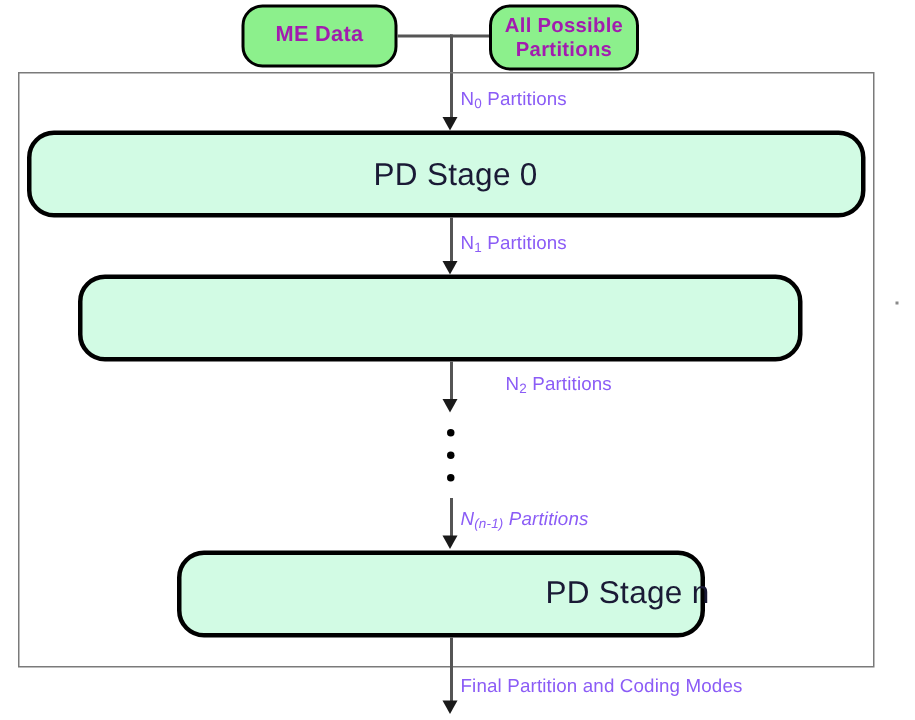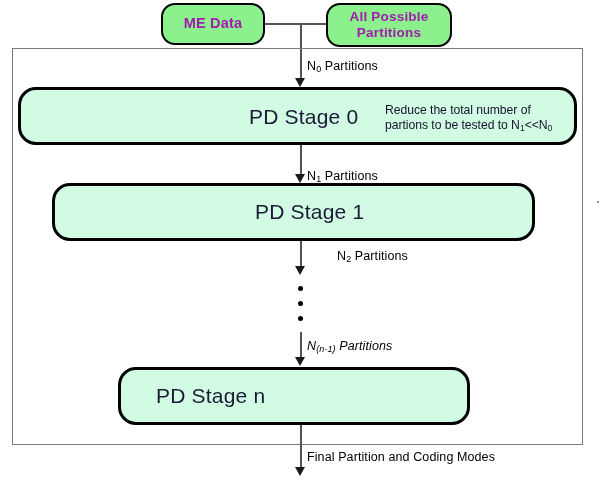--- a/index.html
+++ b/index.html
@@ -25,21 +25,21 @@
     justify-content:center;
     font-weight:bold;
     font-size:14.5px;
     letter-spacing:.2px;
     color:#a21caf;
     box-sizing:border-box;
     text-align:center;
     line-height:1.2;
   }
   #me-data{left:161px;top:3px;width:104px;height:42px;}
-  #all-partitions{left:326px;top:3px;width:126px;height:44px;font-size:13.5px;}
+  #all-partitions{left:326px;top:3px;width:100px;height:44px;font-size:13.5px;}
   #all-partitions span{display:block;}
 
   
   #mode-frame{
     position:absolute;
     left:12px;top:48px;
     width:571px;height:397px;
     border:1.6px solid #7a7a7a;
     box-sizing:border-box;
     background:transparent;
@@ -78,36 +78,36 @@
 
   #stage0{left:18px;top:87px;width:559px;height:58px;}
   #stage0 .stage-title{position:absolute;left:228px;top:15px;}
   #stage0 .stage-note{position:absolute;left:364px;top:13px;width:214px;}
 
   #stage1{left:52px;top:183px;width:483px;height:58px;}
   #stage1 .stage-title{position:absolute;left:200px;top:14px;}
   #stage1 .stage-note{position:absolute;left:338px;top:5px;width:192px;}
 
   #stagen{left:118px;top:367px;width:352px;height:58px;}
-  #stagen .stage-title{position:absolute;left:0;top:14px;width:352px;text-align:left;padding-left:35px;}
+  #stagen .stage-title{position:absolute;left:0;top:14px;width:352px;text-align:right;}
 
   
   .vline{position:absolute;width:1.6px;background:#555555;}
   .hline{position:absolute;height:1.6px;background:#555555;}
   .arrowhead{
     position:absolute;
     width:0;height:0;
     border-left:5.5px solid transparent;
     border-right:5.5px solid transparent;
     border-top:9px solid #1a1a1a;
   }
   .flowlabel{
     position:absolute;
     font-size:12.5px;
-    color:#000000;
+    color:#8b5cf6;
     white-space:nowrap;
     letter-spacing:.1px;
   }
   .flowlabel sub{font-size:9px;vertical-align:-2px;}
 
   
   .dot{
     position:absolute;
     width:5px;height:5px;
     background:#000000;
@@ -137,34 +137,29 @@
   <div class="arrowhead" style="left:295px;top:78px;"></div>
 
   <div class="flowlabel" style="left:307px;top:59px;">
     <span>N</span><sub>0</sub><span> Partitions</span>
   </div>
 
   <div id="mode-frame"></div>
 
   <div class="stage" id="stage0">
     <div class="stage-title">PD Stage 0</div>
-    <div class="stage-note">
-      <span>Reduce the total number of</span><br>
-      <span>partions to be tested to N</span><sub>1</sub><span>&lt;&lt;N</span><sub>0</sub>
-    </div>
   </div>
 
   <div class="vline" style="left:300px;top:145px;height:33px;"></div>
   <div class="arrowhead" style="left:295px;top:174px;"></div>
-  <div class="flowlabel" style="left:307px;top:169px;">
+  <div class="flowlabel" style="left:307px;top:155px;">
     <span>N</span><sub>1</sub><span> Partitions</span>
   </div>
 
   <div class="stage" id="stage1">
-    <div class="stage-title">PD Stage 1</div>
   </div>
 
   <div class="vline" style="left:300px;top:241px;height:29px;"></div>
   <div class="arrowhead" style="left:295px;top:266px;"></div>
   <div class="flowlabel" style="left:307px;top:249px;margin-left:30px;">
     <span>N</span><sub>2</sub><span> Partitions</span>
   </div>
 
   <div class="dot" style="left:298px;top:286px;"></div>
   <div class="dot" style="left:298px;top:301px;"></div>

